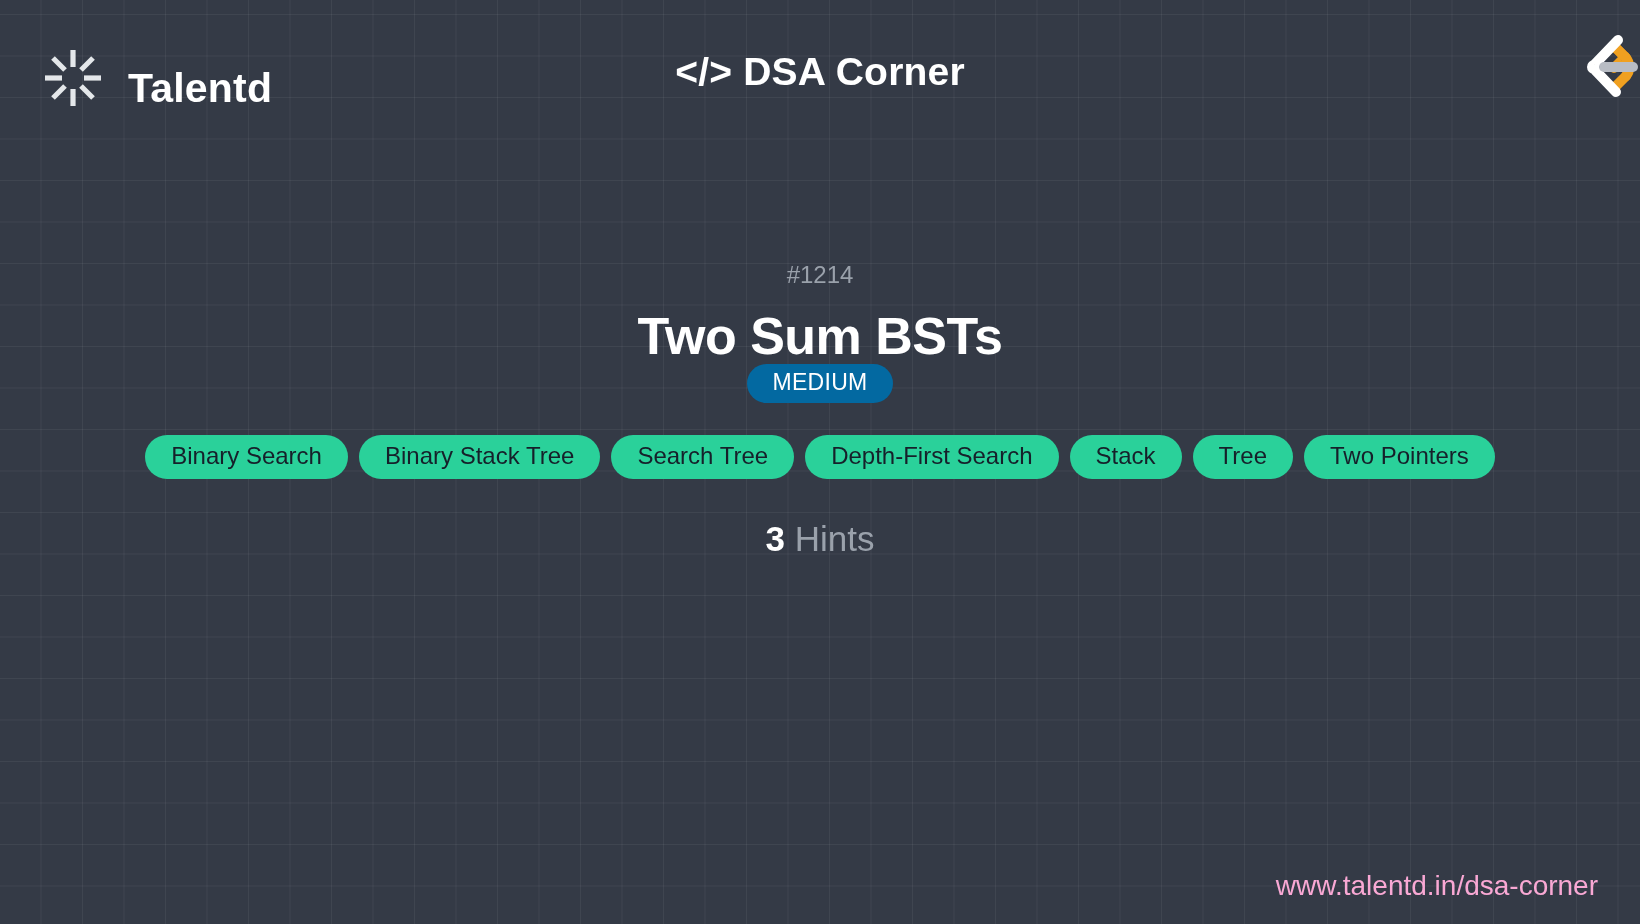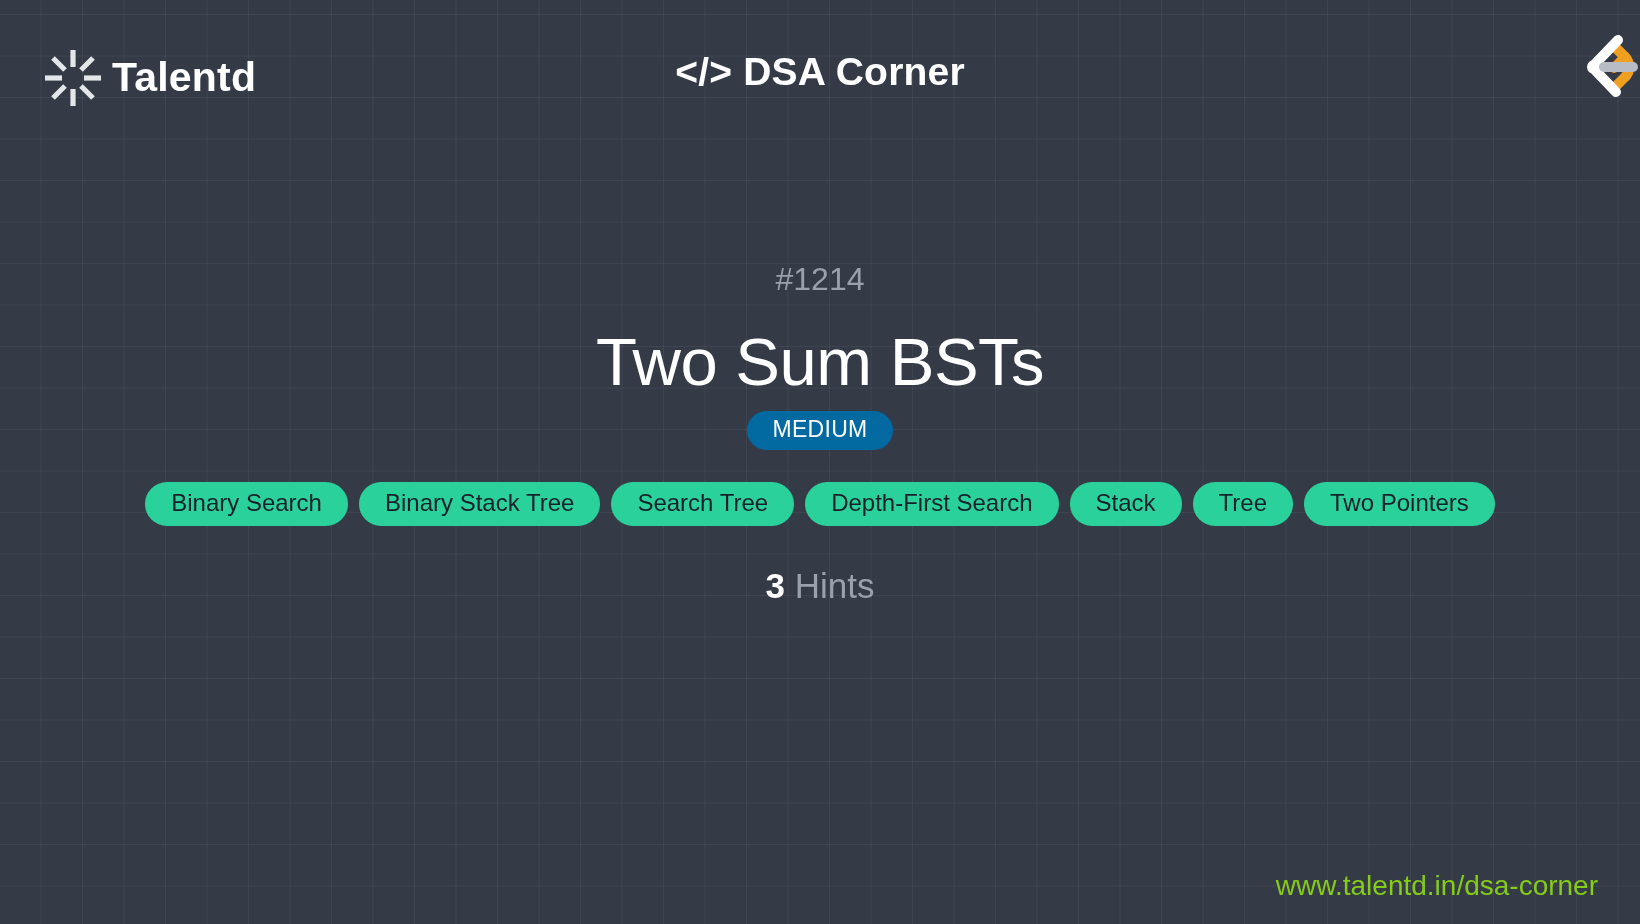--- a/index.html
+++ b/index.html
@@ -26,22 +26,22 @@
     position:absolute;
     top:0; left:0; right:0;
     height:155px;
     display:flex;
     align-items:center;
     padding:0 42px;
   }
 
   .brand {
     display:flex;
-    align-items:center;
-    gap:8px;
+    align-items:flex-end;
+    gap:24px;
     flex:0 0 auto;
   }
 
   .brand-mark {
     width:62px; height:62px;
     position:relative;
     flex:0 0 auto;
   }
   .brand-mark svg { display:block; width:62px; height:62px; }
 
@@ -79,35 +79,34 @@
     left:0; right:0;
     top:155px; bottom:0;
     display:flex;
     flex-direction:column;
     align-items:center;
     justify-content:flex-start;
     padding-top:108px;
   }
 
   .problem-number {
-    font-size:32px;
+    font-size:24px;
     font-weight:400;
     color:#9aa1ab;
     line-height:1;
-    margin-bottom:32px;
+    margin-bottom:22px;
   }
 
   .problem-title {
-    font-size:67px;
-    font-weight:400;
+    font-size:52px;
+    font-weight:700;
     color:#ffffff;
     line-height:1.05;
     letter-spacing:-0.5px;
     text-align:center;
-    margin-bottom:14px;
   }
 
   .difficulty-badge {
     display:inline-block;
     background:#0369a1;
     color:#ffffff;
     font-size:23px;
     font-weight:400;
     padding:7px 25px 9px;
     border-radius:22px;
@@ -148,21 +147,21 @@
   .stat-line .stat-num {
     color:#ffffff;
     font-weight:700;
   }
 
   .footer-url {
     position:absolute;
     right:42px;
     bottom:24px;
     font-size:28px;
-    color:#84cc16;
+    color:#f9a8d4;
     font-weight:400;
     line-height:1;
   }
 </style>
 </head>
 <body>
 
 <div class="header">
 
   <div class="brand">

